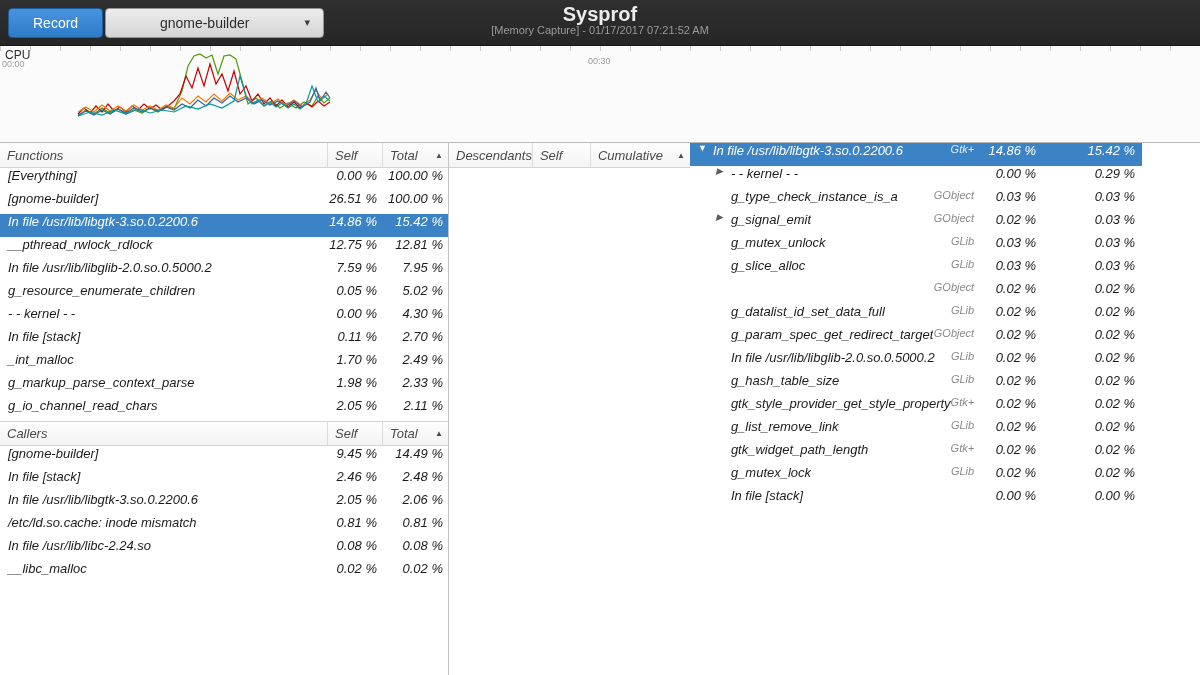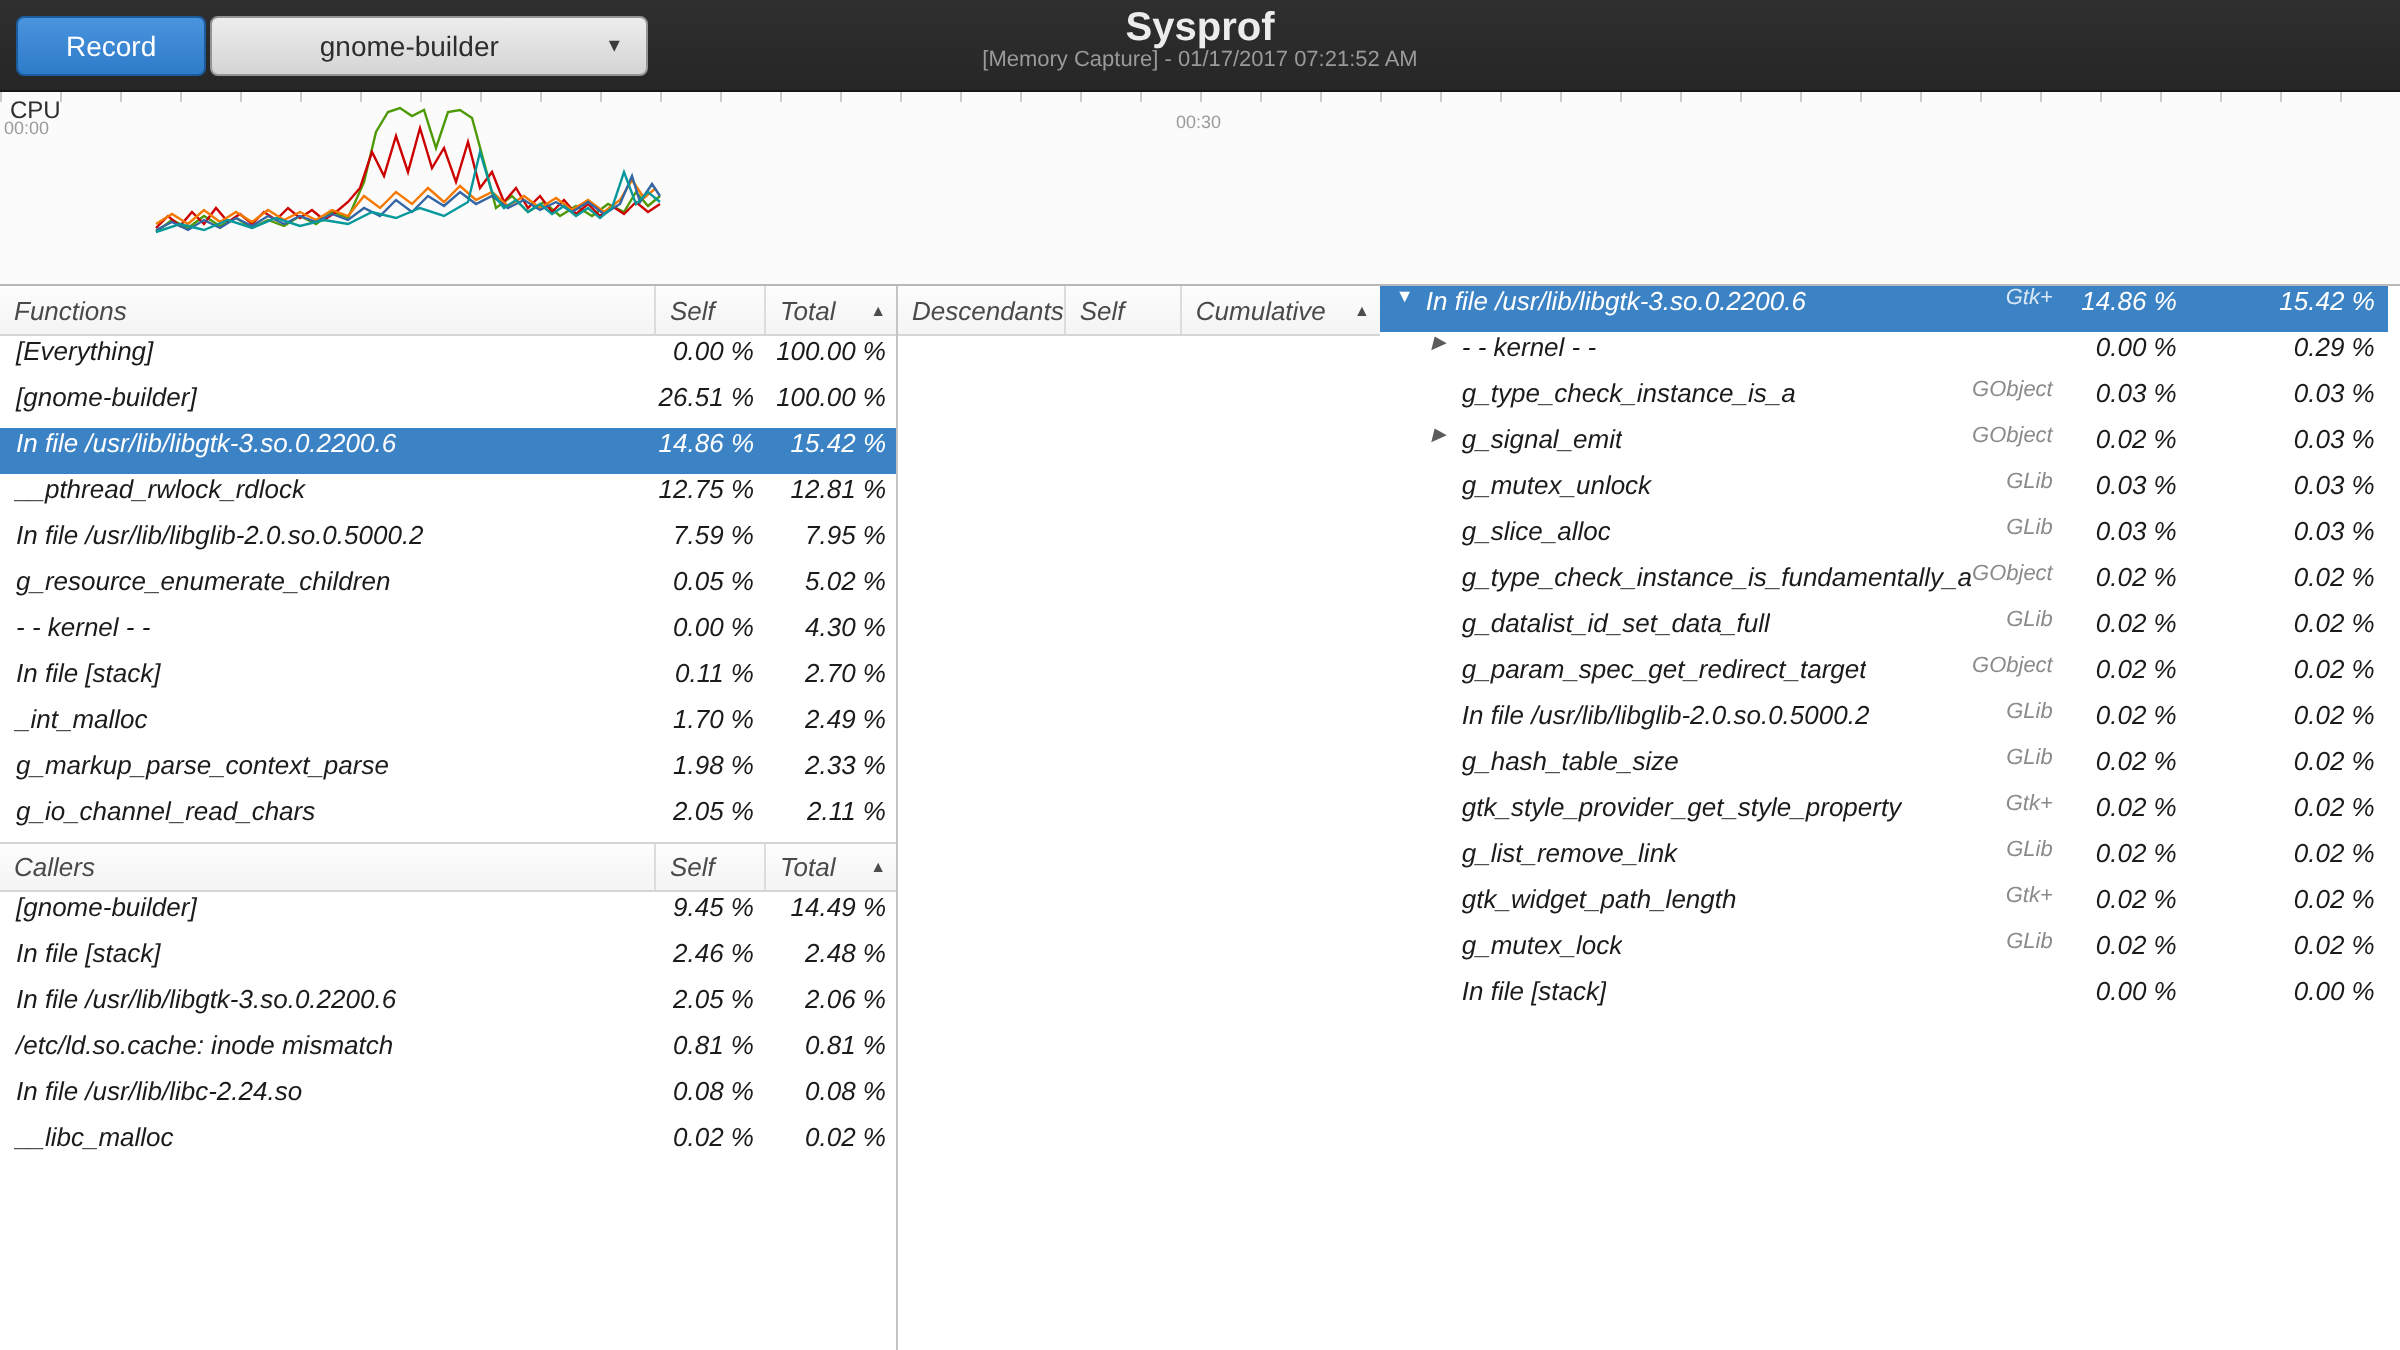--- a/index.html
+++ b/index.html
@@ -295,21 +295,20 @@
           </div>
           <div class="trow">
             <span class="expander" style="margin-left: 26px;"></span>
             <span class="rc rc-dname">g_slice_alloc</span>
             <span class="lib">GLib</span>
             <span class="rc rc-self-r">0.03 %</span>
             <span class="rc rc-cum">0.03 %</span>
           </div>
           <div class="trow">
             <span class="expander" style="margin-left: 26px;"></span>
-            <span class="rc rc-dname">g_type_check_instance_is_fundamentally_a</span>
             <span class="lib">GObject</span>
             <span class="rc rc-self-r">0.02 %</span>
             <span class="rc rc-cum">0.02 %</span>
           </div>
           <div class="trow">
             <span class="expander" style="margin-left: 26px;"></span>
             <span class="rc rc-dname">g_datalist_id_set_data_full</span>
             <span class="lib">GLib</span>
             <span class="rc rc-self-r">0.02 %</span>
             <span class="rc rc-cum">0.02 %</span>

